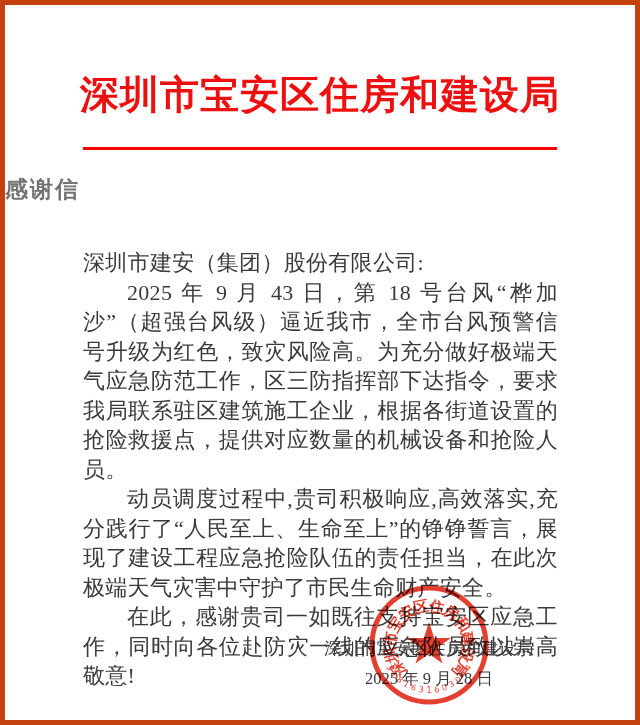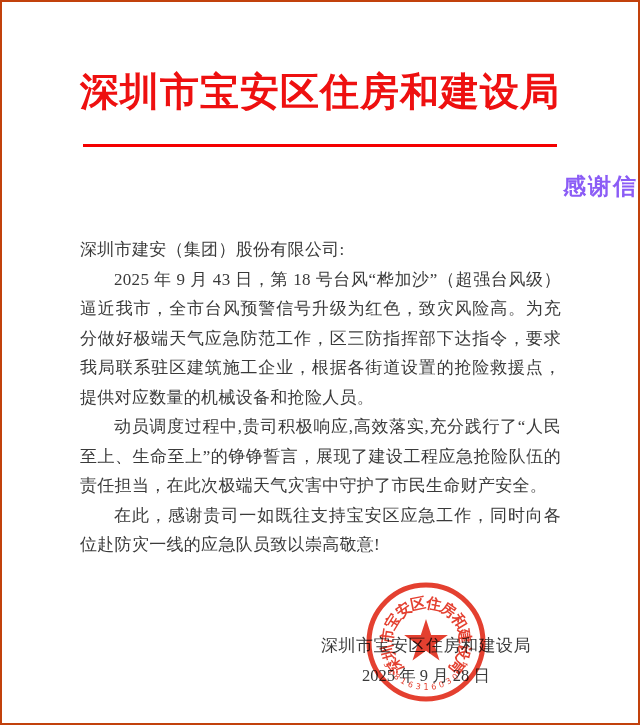--- a/index.html
+++ b/index.html
@@ -8,39 +8,39 @@
     --seal-red:#e23120;
     --body-text:#3a3a3a;
   }
   html,body{margin:0;padding:0;background:#fff;}
   body{
     width:640px;height:725px;position:relative;
     font-family:"Liberation Serif","DejaVu Serif",serif;
   }
   .page{
     position:absolute;inset:0;background:#ffffff;
-    border:2px solid #c2410c;box-sizing:border-box;overflow:hidden;
+    border:5px solid #c2410c;box-sizing:border-box;overflow:hidden;
   }
   .org-header{
     margin:66px 0 0;text-align:center;
     font-size:39px;line-height:48px;font-weight:bold;
     color:var(--header-red);letter-spacing:1px;white-space:nowrap;
   }
   .red-rule{
     width:474px;height:3px;background:var(--rule-red);
     margin:28px auto 0;
   }
   .letter-title{
-    margin:26px 0 0;text-align:right;
+    margin:26px 0 0;text-align:left;
     font-size:23px;line-height:28px;font-weight:bold;
-    color:#8b5cf6;letter-spacing:2px;
+    color:#737373;letter-spacing:2px;
   }
   .body-text{
-    margin:34px 77px 0 78px;
-    font-size:17px;line-height:29.5px;letter-spacing:0.3px;
+    margin:44px 77px 0 78px;
+    font-size:22px;line-height:29.5px;letter-spacing:0.3px;
     color:var(--body-text);text-align:justify;
   }
   .body-text p{margin:0;}
   .body-text p.para{text-indent:2em;}
   .sig-block{
     position:absolute;left:314px;top:634px;width:220px;
     text-align:center;color:var(--body-text);
   }
   .sig-org{font-size:17px;line-height:20px;letter-spacing:0.5px;white-space:nowrap;}
   .sig-date{font-size:16.5px;line-height:20px;margin-top:10px;white-space:nowrap;}

